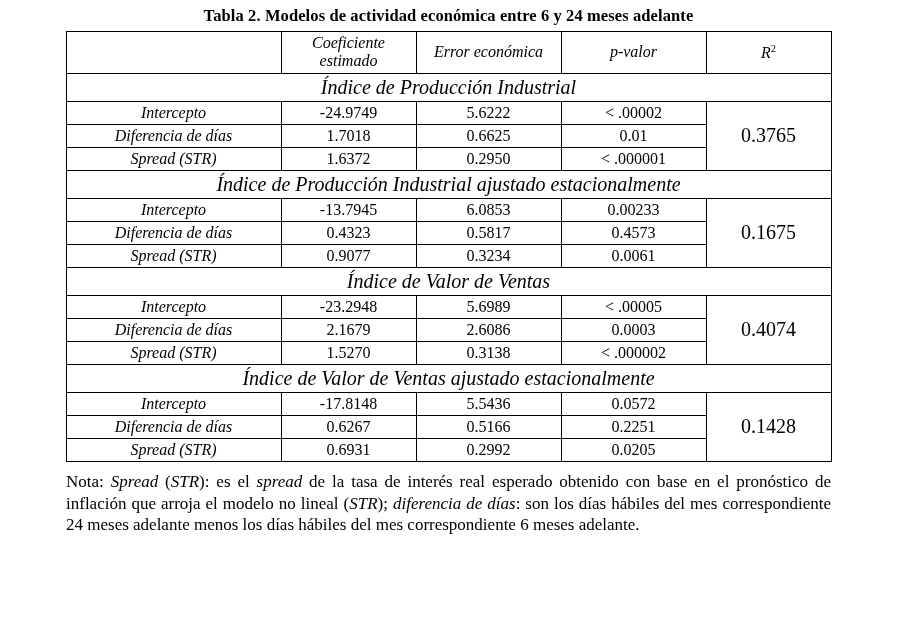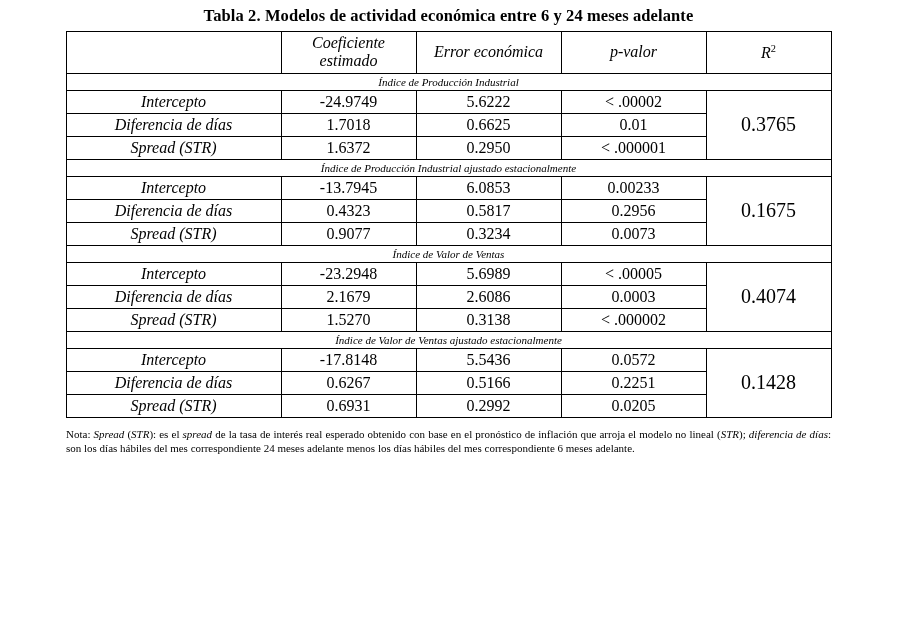--- a/index.html
+++ b/index.html
@@ -52,41 +52,41 @@
 
   .head-cell {
     font-style: italic;
     font-size: 16px;
     line-height: 1.15;
     padding: 3px 4px;
   }
   .head-cell.two-line { }
   .section-row td {
     font-style: italic;
-    font-size: 11px;
+    font-size: 20px;
     padding: 3px 4px;
   }
   .rowlabel {
     font-style: italic;
     font-size: 16px;
   }
   .num {
     font-size: 16px;
   }
   .r2cell {
     font-size: 20px;
   }
   sup {
     font-size: 0.65em;
     vertical-align: super;
   }
   .note {
     width: 765px;
     margin: 9px auto 0 auto;
-    font-size: 11px;
+    font-size: 17px;
     line-height: 1.28;
     text-align: justify;
     font-family: "Liberation Serif", serif;
   }
   .note .it { font-style: italic; }
 </style>
 </head>
 <body>
 
 <div class="page">
@@ -147,27 +147,27 @@
         <td class="rowlabel">Intercepto</td>
         <td class="num">-13.7945</td>
         <td class="num">6.0853</td>
         <td class="num">0.00233</td>
         <td class="r2cell" rowspan="3">0.1675</td>
       </tr>
       <tr>
         <td class="rowlabel">Diferencia de días</td>
         <td class="num">0.4323</td>
         <td class="num">0.5817</td>
-        <td class="num">0.2956</td>
+        <td class="num">0.4573</td>
       </tr>
       <tr>
         <td class="rowlabel">Spread (STR)</td>
         <td class="num">0.9077</td>
         <td class="num">0.3234</td>
-        <td class="num">0.0073</td>
+        <td class="num">0.0061</td>
       </tr>
 
       <tr class="section-row">
         <td colspan="5">Índice de Valor de Ventas</td>
       </tr>
       <tr>
         <td class="rowlabel">Intercepto</td>
         <td class="num">-23.2948</td>
         <td class="num">5.6989</td>
         <td class="num">&lt;  .00005</td>

